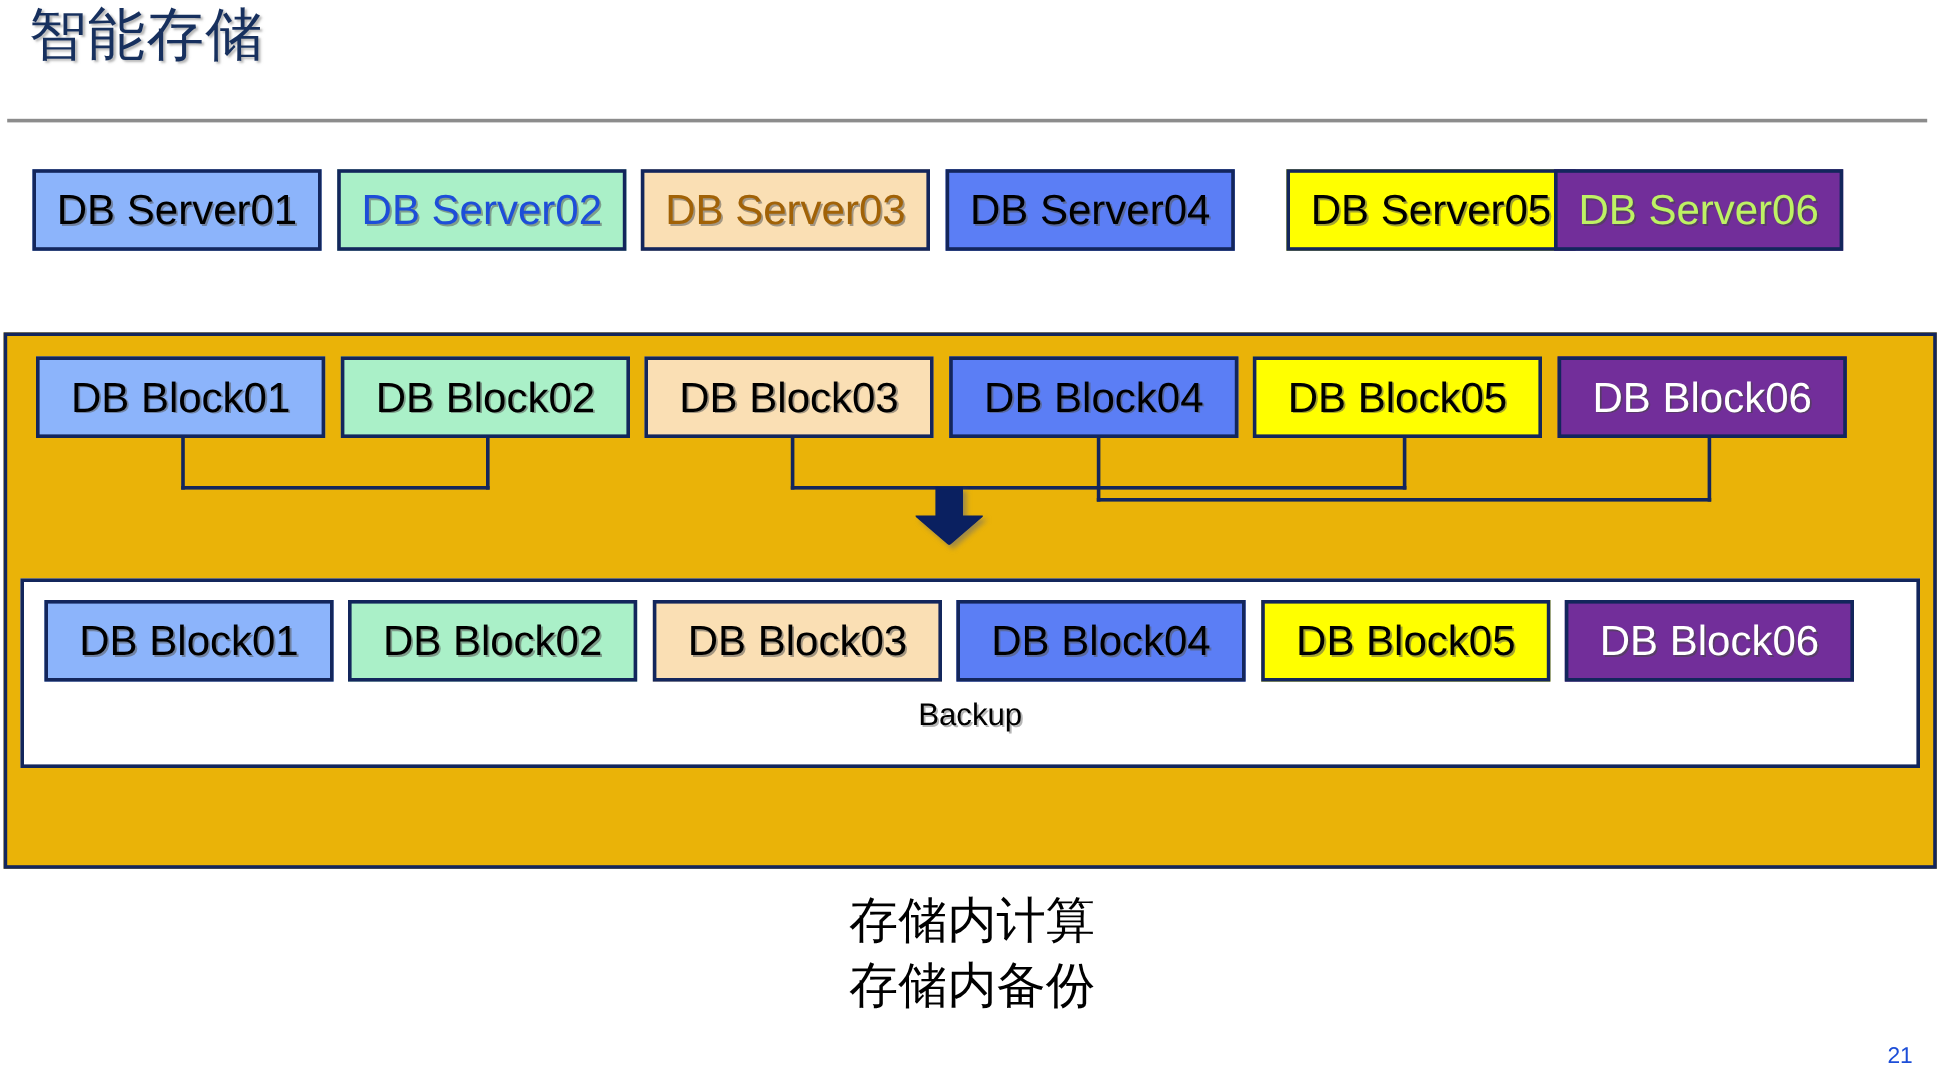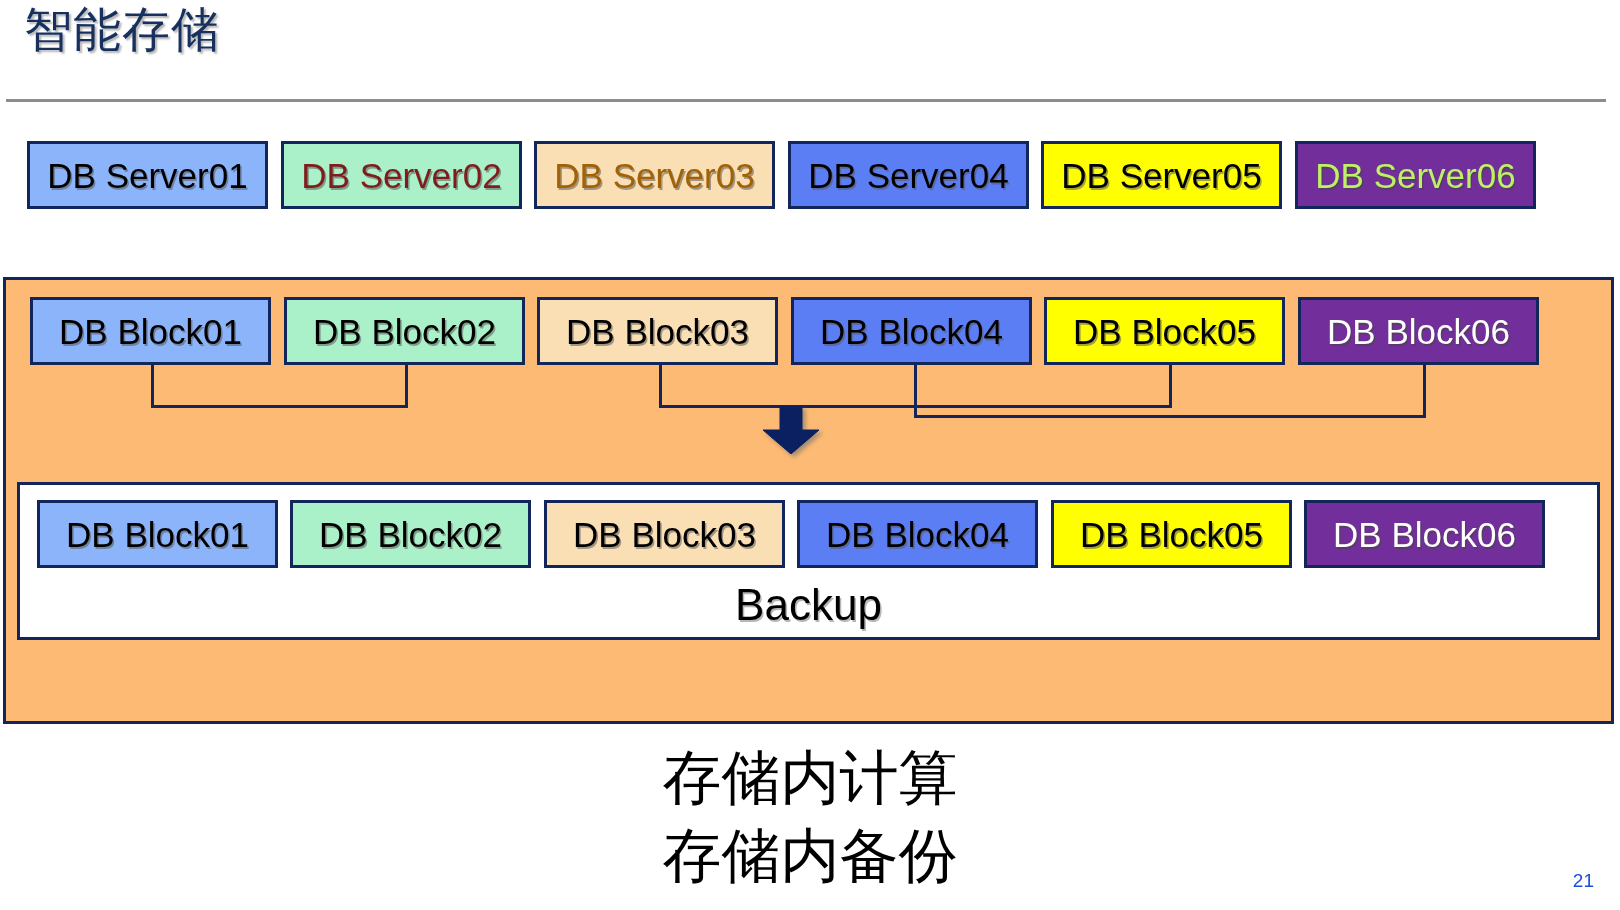--- a/index.html
+++ b/index.html
@@ -58,21 +58,21 @@
   #server-row .box { top: 141px; height: 68px; }
 
   
   #storage-container {
     position: absolute;
     left: 3px;
     top: 277px;
     width: 1611px;
     height: 447px;
     box-sizing: border-box;
-    background: #fdba74;
+    background: #eab308;
     border: 3px solid #13265c;
   }
   #storage-label {
     position: absolute;
     left: 0;
     right: 0;
     top: 356px;
     text-align: center;
     font-size: 46px;
     font-weight: bold;
@@ -110,33 +110,33 @@
     background: #ffffff;
     border: 3px solid #13265c;
   }
   #block-row-2 .box { top: 15px; height: 68px; }
   #backup-label {
     position: absolute;
     left: 0;
     right: 0;
     top: 95px;
     text-align: center;
-    font-size: 44px;
+    font-size: 26px;
     color: #000000;
     text-shadow: 1.5px 1.5px 0 rgba(110,110,110,0.5);
   }
 
   
   #captions {
     position: absolute;
     left: 0;
     right: 0;
     top: 740px;
     text-align: center;
-    font-size: 59px;
+    font-size: 41px;
     line-height: 1.32;
     color: #000000;
   }
   #captions div { white-space: nowrap; }
 
   
   #page-number {
     position: absolute;
     right: 26px;
     bottom: 18px;
@@ -147,30 +147,30 @@
 </head>
 <body>
 
 <div id="slide-title">智能存储</div>
 <div id="title-rule"></div>
 
 <div id="server-row">
     <div class="box" style="left: 27px; width: 241px; background: rgb(140, 180, 251); color: rgb(0, 0, 0);">
       <span>DB Server01</span>
     </div>
-    <div class="box" style="left: 281px; width: 241px; background: rgb(170, 240, 200); color: #7f1d1d;">
+    <div class="box" style="left: 281px; width: 241px; background: rgb(170, 240, 200); color: #1d4ed8;">
       <span>DB Server02</span>
     </div>
     <div class="box" style="left: 534px; width: 241px; background: rgb(250, 223, 180); color: #a16207;">
       <span>DB Server03</span>
     </div>
     <div class="box" style="left: 788px; width: 241px; background: rgb(91, 126, 245); color: rgb(0, 0, 0);">
       <span>DB Server04</span>
     </div>
-    <div class="box" style="left: 1041px; width: 241px; background: rgb(255, 255, 0); color: rgb(0, 0, 0);">
+    <div class="box" style="left: 1072px; width: 241px; background: rgb(255, 255, 0); color: rgb(0, 0, 0);">
       <span>DB Server05</span>
     </div>
     <div class="box light" style="left: 1295px; width: 241px; background: rgb(114, 46, 154); color: #bef264;">
       <span>DB Server06</span>
     </div>
   </div>
 
 <div id="storage-container">
   <div id="block-row-1">
       <div class="box" style="left: 24px; width: 241px; background: rgb(140, 180, 251); color: rgb(0, 0, 0);">

